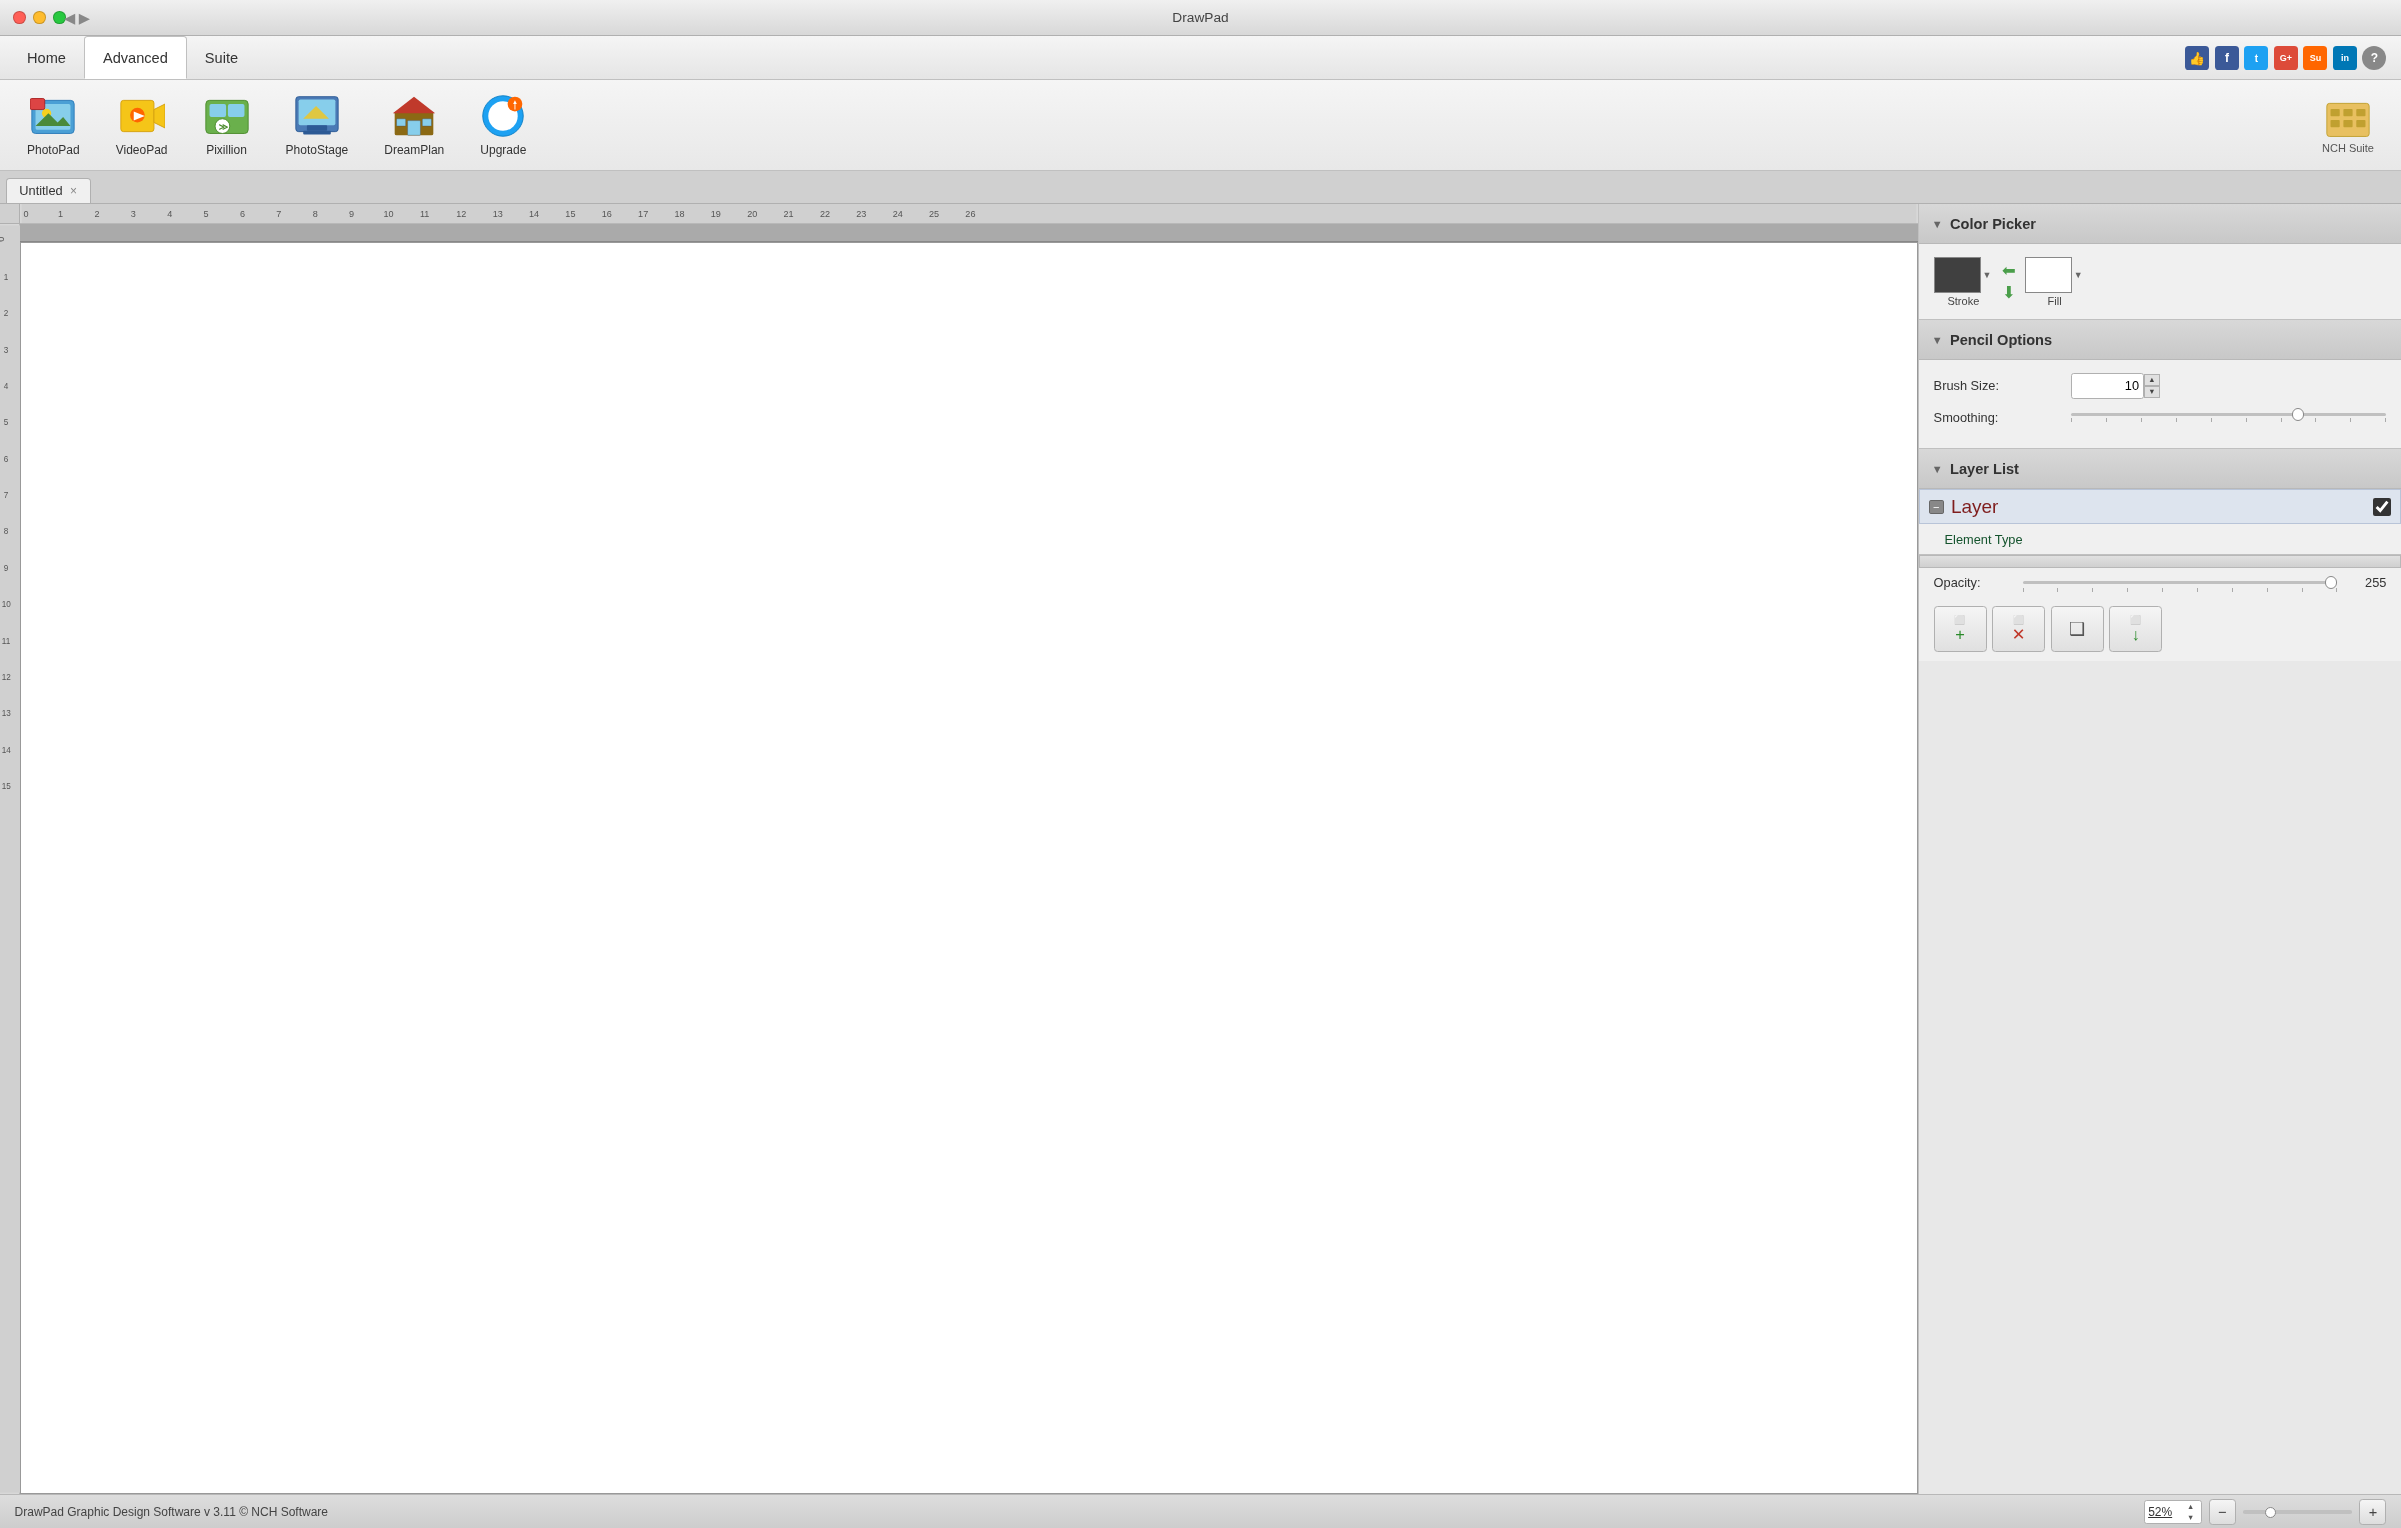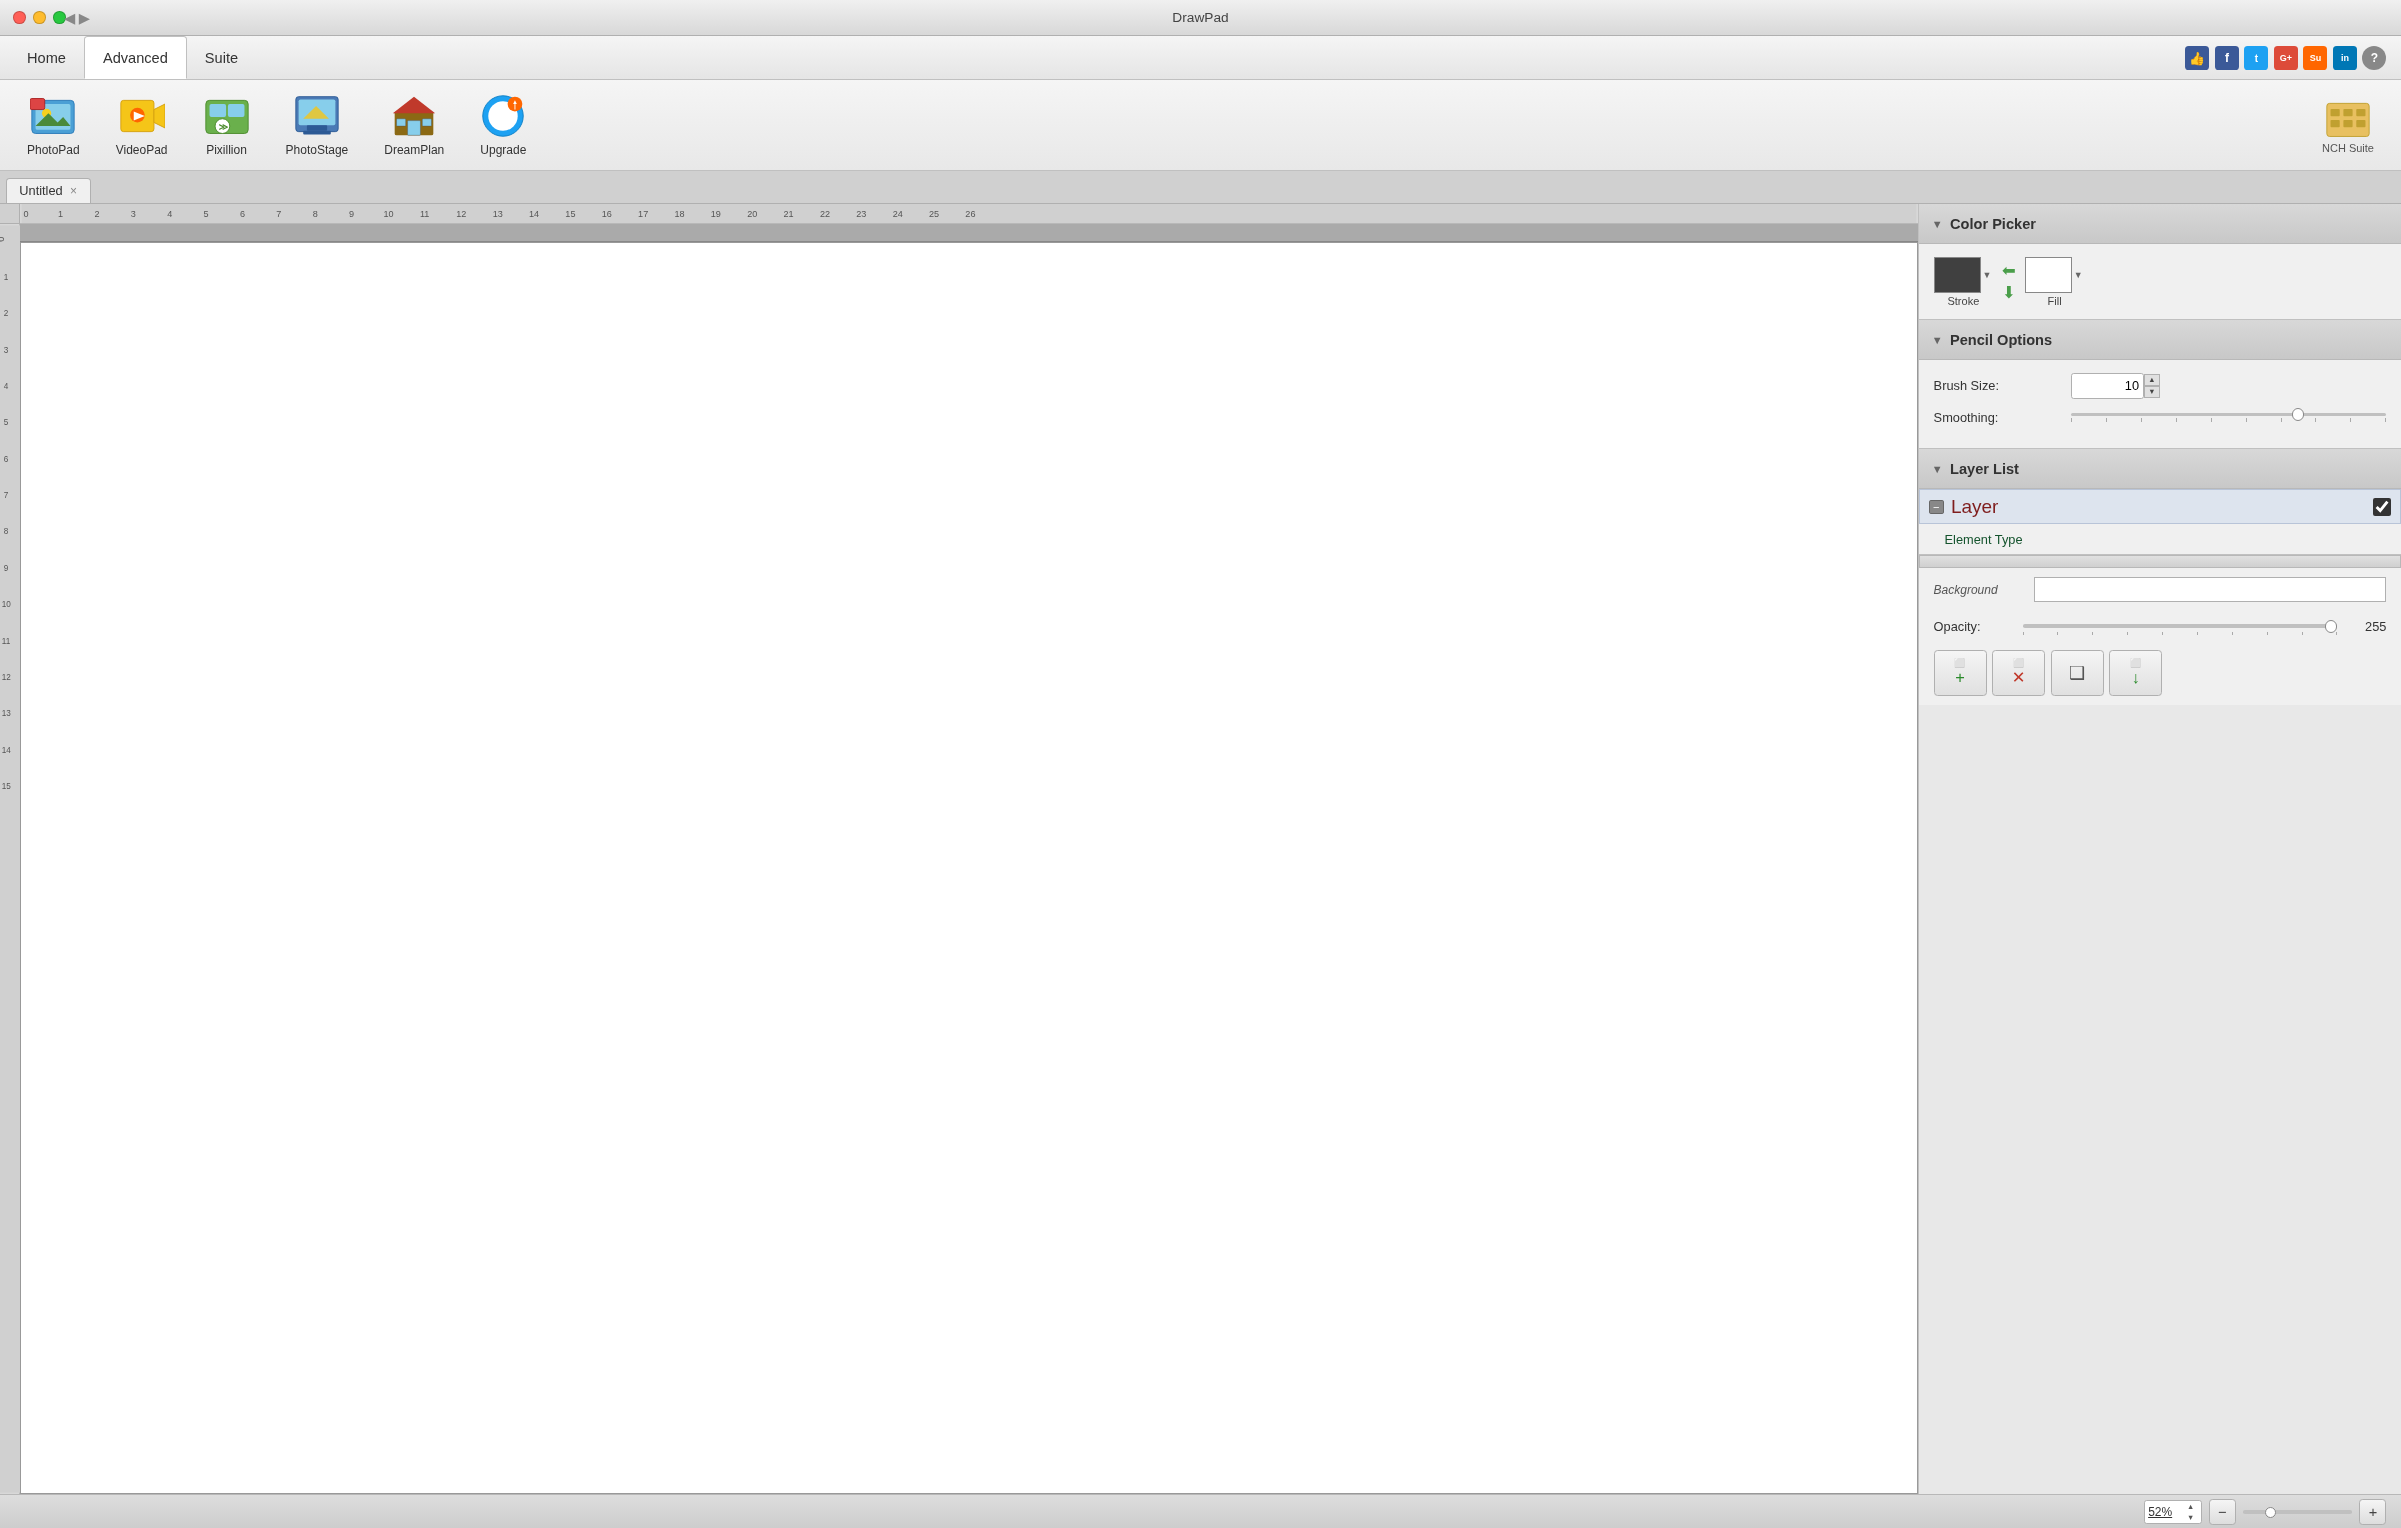--- a/index.html
+++ b/index.html
@@ -882,24 +882,20 @@
         <div class="element-type-row">
           <span>Element Type</span>
         </div>
       </div>
     </div>
 
     <div class="layer-scrollbar">
       <div style="height:12.8px; background: linear-gradient(to bottom, #e0e0e0, #d0d0d0); border:0.9px solid #b8b8b8;"></div>
     </div>
 
-    <div class="bg-row">
-      <span class="bg-label">Background</span>
-      <div class="bg-swatch"></div>
-    </div>
 
     <div class="opacity-row">
       <span class="opacity-label">Opacity:</span>
       <div class="opacity-slider-track">
         <div class="opacity-slider-thumb"></div>
         <div style="display:flex;justify-content:space-between;margin-top:7.3px;">
           <div class="tick"></div>
             <div class="tick"></div>
             <div class="tick"></div>
             <div class="tick"></div>
@@ -935,20 +931,21 @@
           <span style="font-size:9px;color:#888;">⬜</span>
           <span class="dl-green" style="font-size:16.4px;">↓</span>
         </span>
       </button>
     </div>
 
   </div>
 </div>
 
 <div class="statusbar">
+  <span class="status-left">DrawPad Graphic Design Software v 3.11 © NCH Software</span>
   <div class="zoom-controls">
     <div class="zoom-value-wrap">
       <span class="zoom-value">52%</span>
       <div class="zoom-spin">
         <button class="zoom-spin-btn">▲</button>
         <button class="zoom-spin-btn">▼</button>
       </div>
     </div>
     <button class="zoom-btn">
       <span>−</span>

